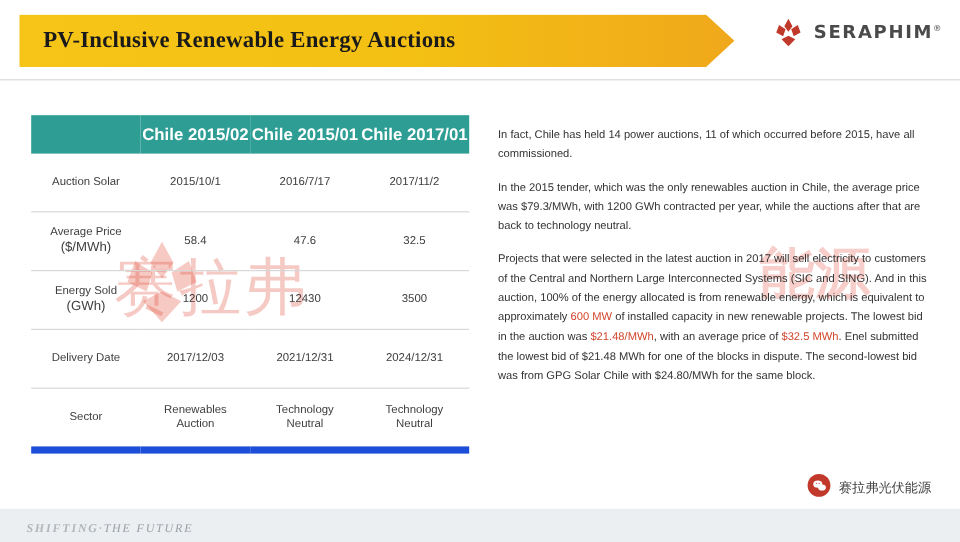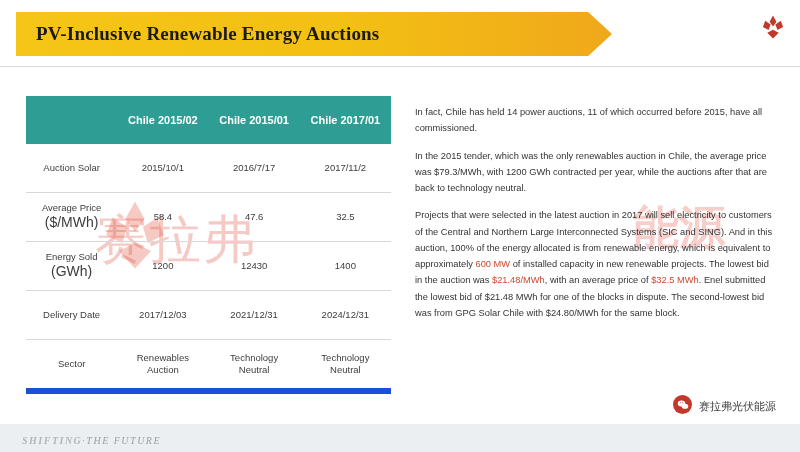--- a/index.html
+++ b/index.html
@@ -146,23 +146,23 @@
     text-align: center;
     vertical-align: middle;
     font-size: 9.5px;
     color: #3d3d3d;
     padding: 0;
     height: 48px;
   }
   table.data thead th {
     background: #2e9e94;
     color: #ffffff;
-    font-size: 11px;
-    font-weight: bold;
-    height: 48px;
+    font-size: 14px;
+    font-weight: bold;
+    height: 32px;
   }
   table.data thead th.corner {
     background: #2e9e94;
   }
   table.data tbody tr {
     border-bottom: 1px solid #d8d8d8;
   }
   table.data tbody tr:last-child {
     border-bottom: 6px solid #1d4ed8;
   }
@@ -174,21 +174,21 @@
   td.val {
     color: #b43c2e;
     font-size: 9.5px;
     line-height: 1.25;
   }
   td.val.plain {
     color: #3d3d3d;
   }
   .sub {
     display: block;
-    font-size: 14px;
+    font-size: 11px;
   }
 
   
   .body-col {
     position: absolute;
     left: 415px;
     top: 104px;
     width: 360px;
     z-index: 8;
   }
@@ -277,20 +277,21 @@
 
   <div class="brand">
     <svg class="brand-mark" viewBox="0 0 100 100">
       <g fill="#c0392b">
         <path d="M50 6 L63 30 L50 48 L37 30 Z"></path>
         <path d="M20 26 L41 40 L33 62 L11 50 Z"></path>
         <path d="M80 26 L89 50 L67 62 L59 40 Z"></path>
         <path d="M28 72 L50 61 L72 72 L50 94 Z"></path>
       </g>
     </svg>
+    <span class="brand-name"><span>SERAPHIM</span><span class="brand-tm">®</span></span>
   </div>
 
   <div class="header-rule"></div>
 
   <div class="table-wrap">
     <table class="data">
       <thead>
         <tr>
           <th class="corner"></th>
           <th>Chile 2015/02</th>
@@ -314,21 +315,21 @@
           <td class="val">47.6</td>
           <td class="val">32.5</td>
         </tr>
         <tr>
           <td class="rowlabel">
             <span>Energy Sold</span>
             <span class="sub">(GWh)</span>
           </td>
           <td class="val">1200</td>
           <td class="val">12430</td>
-          <td class="val">1400</td>
+          <td class="val">3500</td>
         </tr>
         <tr>
           <td class="rowlabel">Delivery Date</td>
           <td class="val">2017/12/03</td>
           <td class="val">2021/12/31</td>
           <td class="val">2024/12/31</td>
         </tr>
         <tr>
           <td class="rowlabel">Sector</td>
           <td class="val plain" style="white-space:pre-line">Renewables

